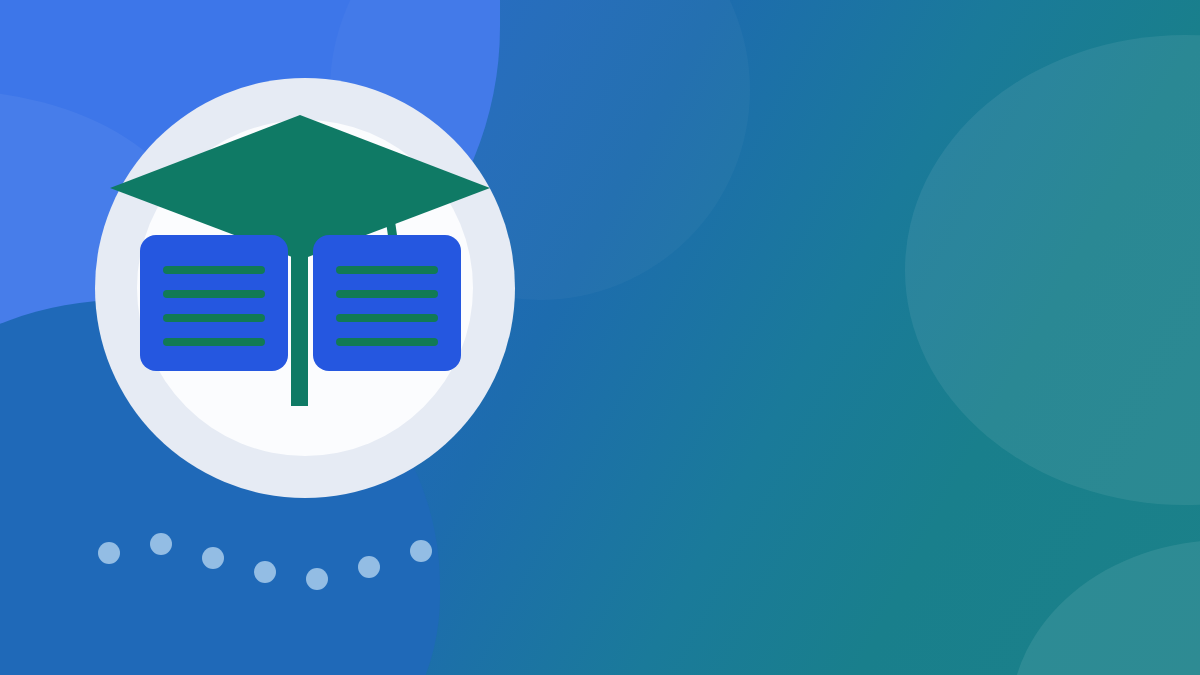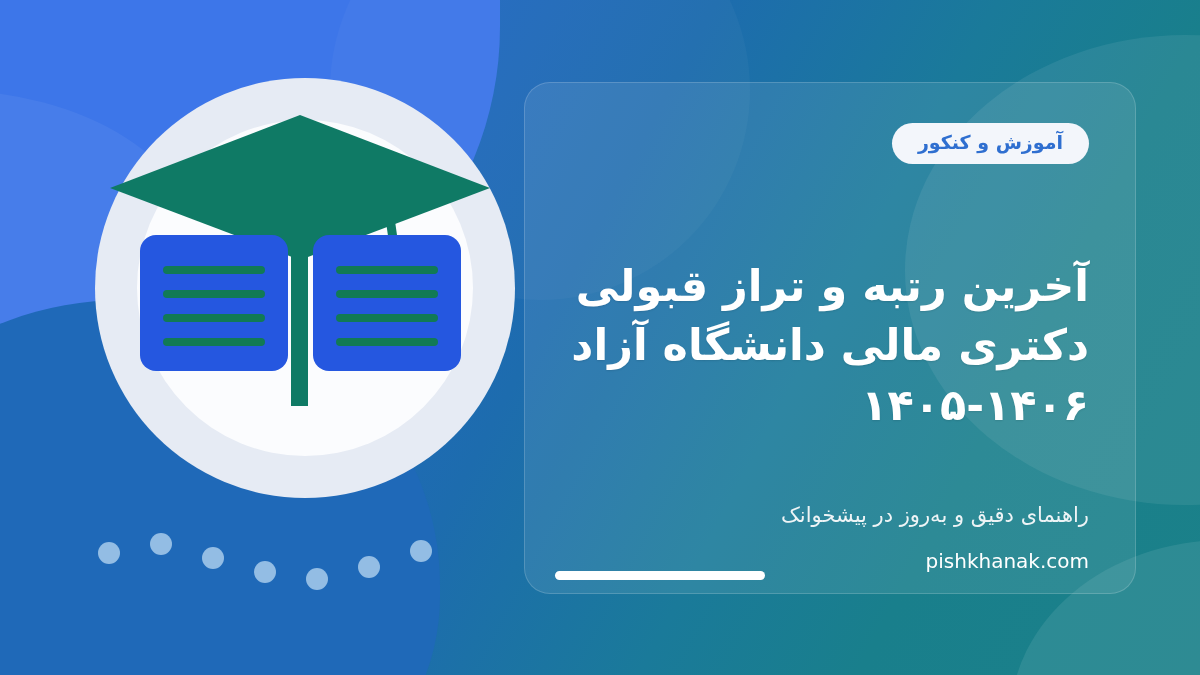--- a/index.html
+++ b/index.html
@@ -173,30 +173,14 @@
   <div class="dots">
     <span class="dot" style="left:98px;top:542px"></span>
     <span class="dot" style="left:150px;top:533px"></span>
     <span class="dot" style="left:202px;top:547px"></span>
     <span class="dot" style="left:254px;top:561px"></span>
     <span class="dot" style="left:306px;top:568px"></span>
     <span class="dot" style="left:358px;top:556px"></span>
     <span class="dot" style="left:410px;top:540px"></span>
   </div>
 
-  <div class="card">
-
-    <div class="badge">آموزش و کنکور</div>
-
-    <div class="headline">
-      <span class="hl-line">آخرین رتبه و تراز قبولی</span>
-      <span class="hl-line">دکتری مالی دانشگاه آزاد</span>
-      <span class="hl-line">۱۴۰۵-۱۴۰۶</span>
-    </div>
-
-    <div class="subtitle">راهنمای دقیق و به‌روز در پیشخوانک</div>
-
-    <div class="domain">pishkhanak.com</div>
-
-    <div class="accent-bar"></div>
-  </div>
 
 </div>
 
 </body></html>

